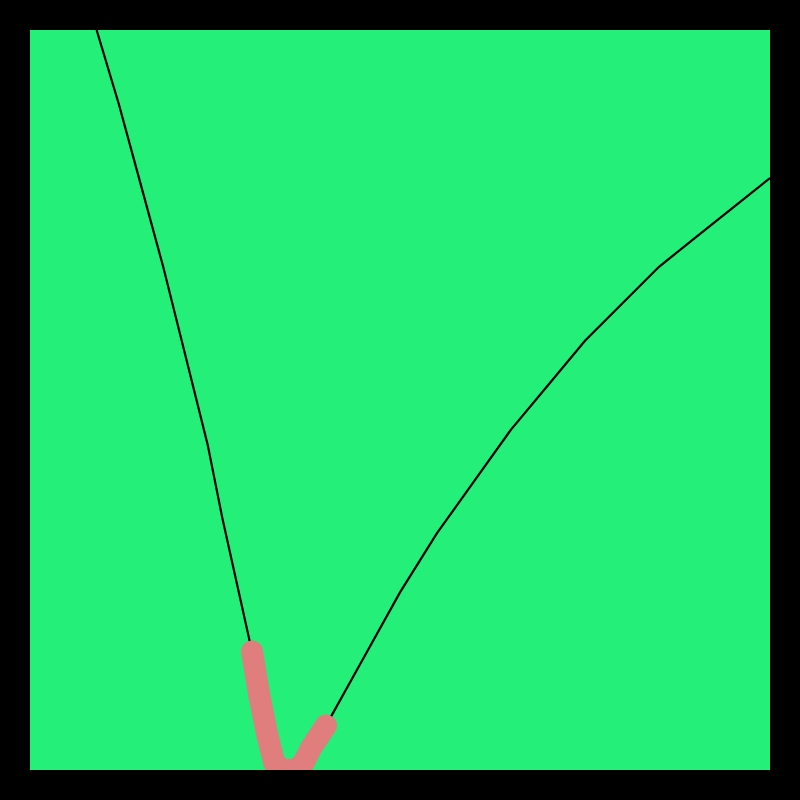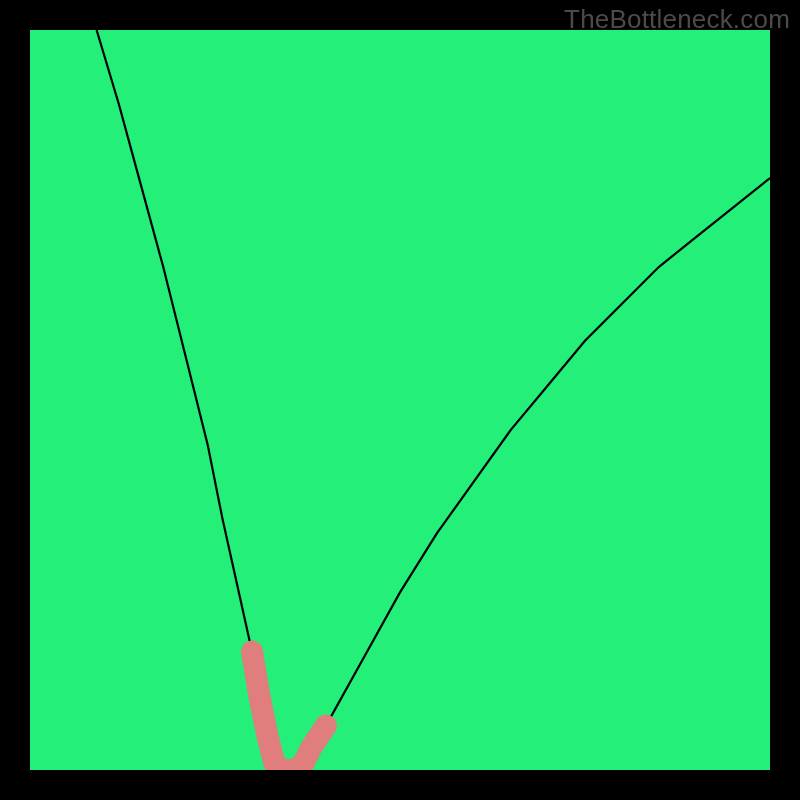--- a/index.html
+++ b/index.html
@@ -53,14 +53,13 @@
       </defs>
       <rect id="bg-rect" x="0" y="0" width="740" height="740" fill="url(#bg-grad)"></rect>
       <path id="curve-path" fill="none" stroke-width="2.2" d="M66.60 0.00 L88.80 74.00 L111.00 155.40 L133.20 236.80 L155.40 325.60 L177.60 414.40 L192.40 488.40 L207.20 555.00 L222.00 621.60 L229.40 666.00 L236.80 703.00 L244.20 732.60 L251.60 740.00 L259.00 740.00 L266.40 740.00 L273.80 732.60 L296.00 695.60 L333.00 629.00 L370.00 562.40 L407.00 503.20 L444.00 451.40 L481.00 399.60 L518.00 355.20 L555.00 310.80 L592.00 273.80 L629.00 236.80 L666.00 207.20 L703.00 177.60 L740.00 148.00" stroke="#000000"></path>
       <g id="highlights">
           <path d="M222.00 621.60 L229.40 666.00 L236.80 703.00 L244.20 732.60" fill="none" stroke="#e07d7d" stroke-width="22" stroke-linecap="round" stroke-linejoin="round"></path>
           <path d="M244.20 732.60 L251.60 740.00 L259.00 740.00 L266.40 740.00 L273.80 732.60" fill="none" stroke="#e07d7d" stroke-width="22" stroke-linecap="round" stroke-linejoin="round"></path>
           <path d="M273.80 732.60 L281.20 717.80 L288.60 706.70 L296.00 695.60" fill="none" stroke="#e07d7d" stroke-width="22" stroke-linecap="round" stroke-linejoin="round"></path>
         </g>
     </svg>
   </div>
-  <div class="watermark">TheBottleneck.com</div>
 </div>
 
 </body></html>

